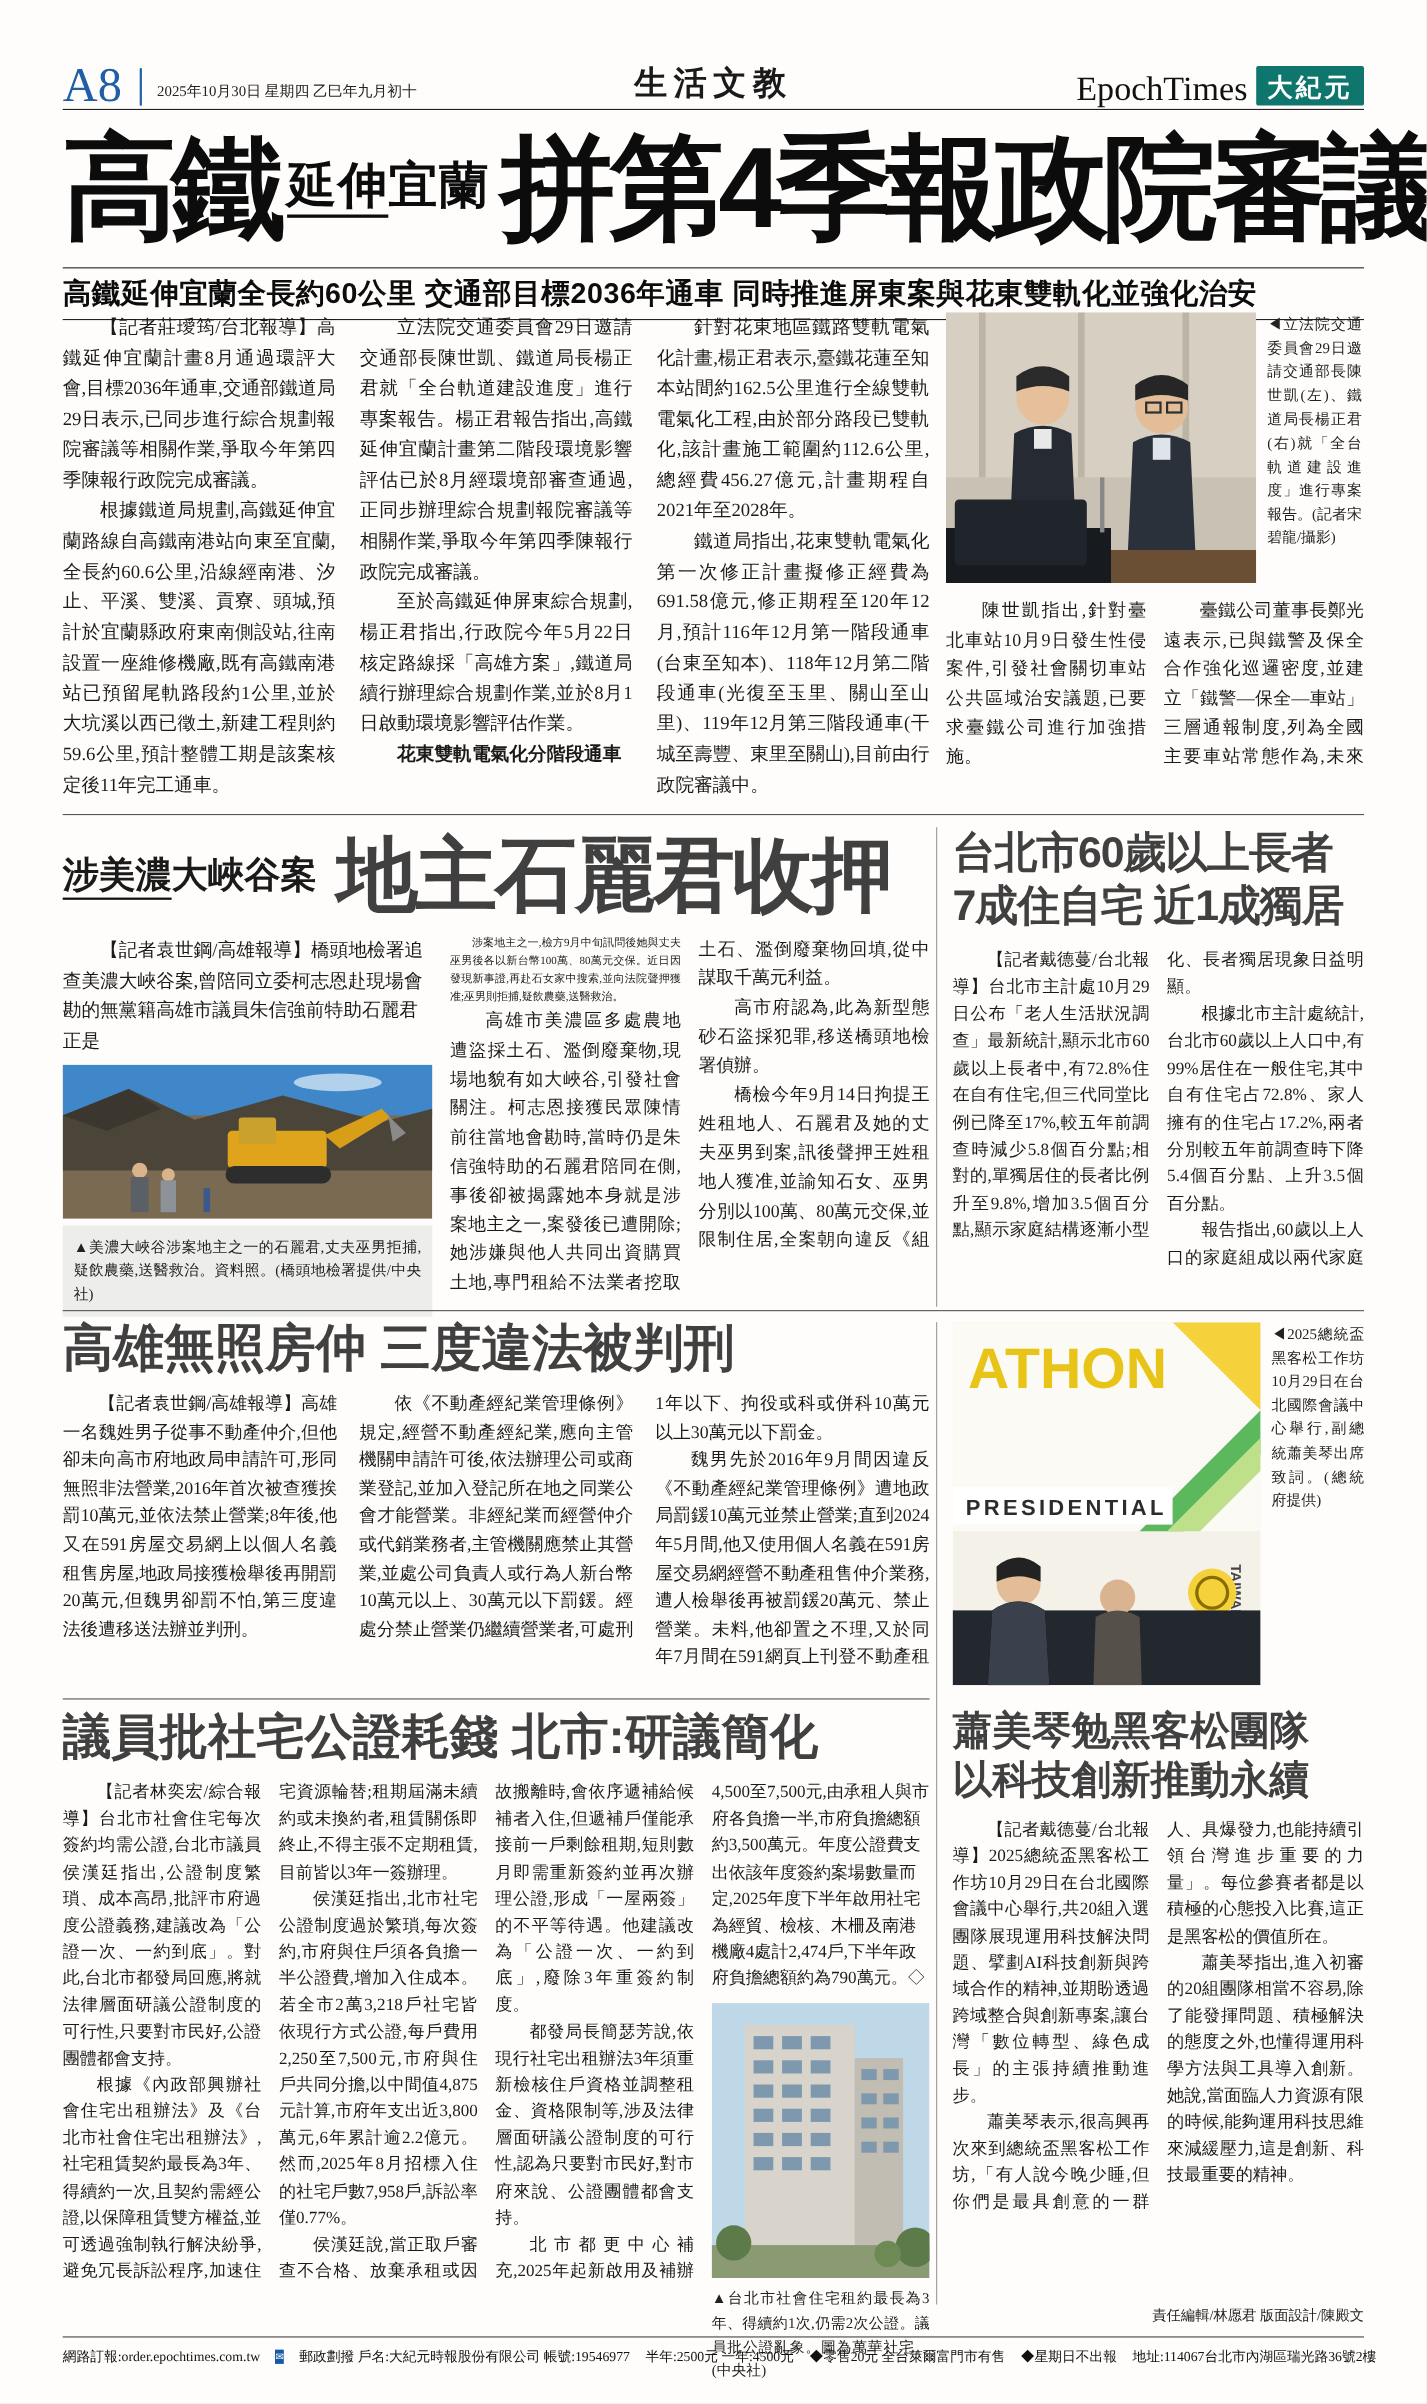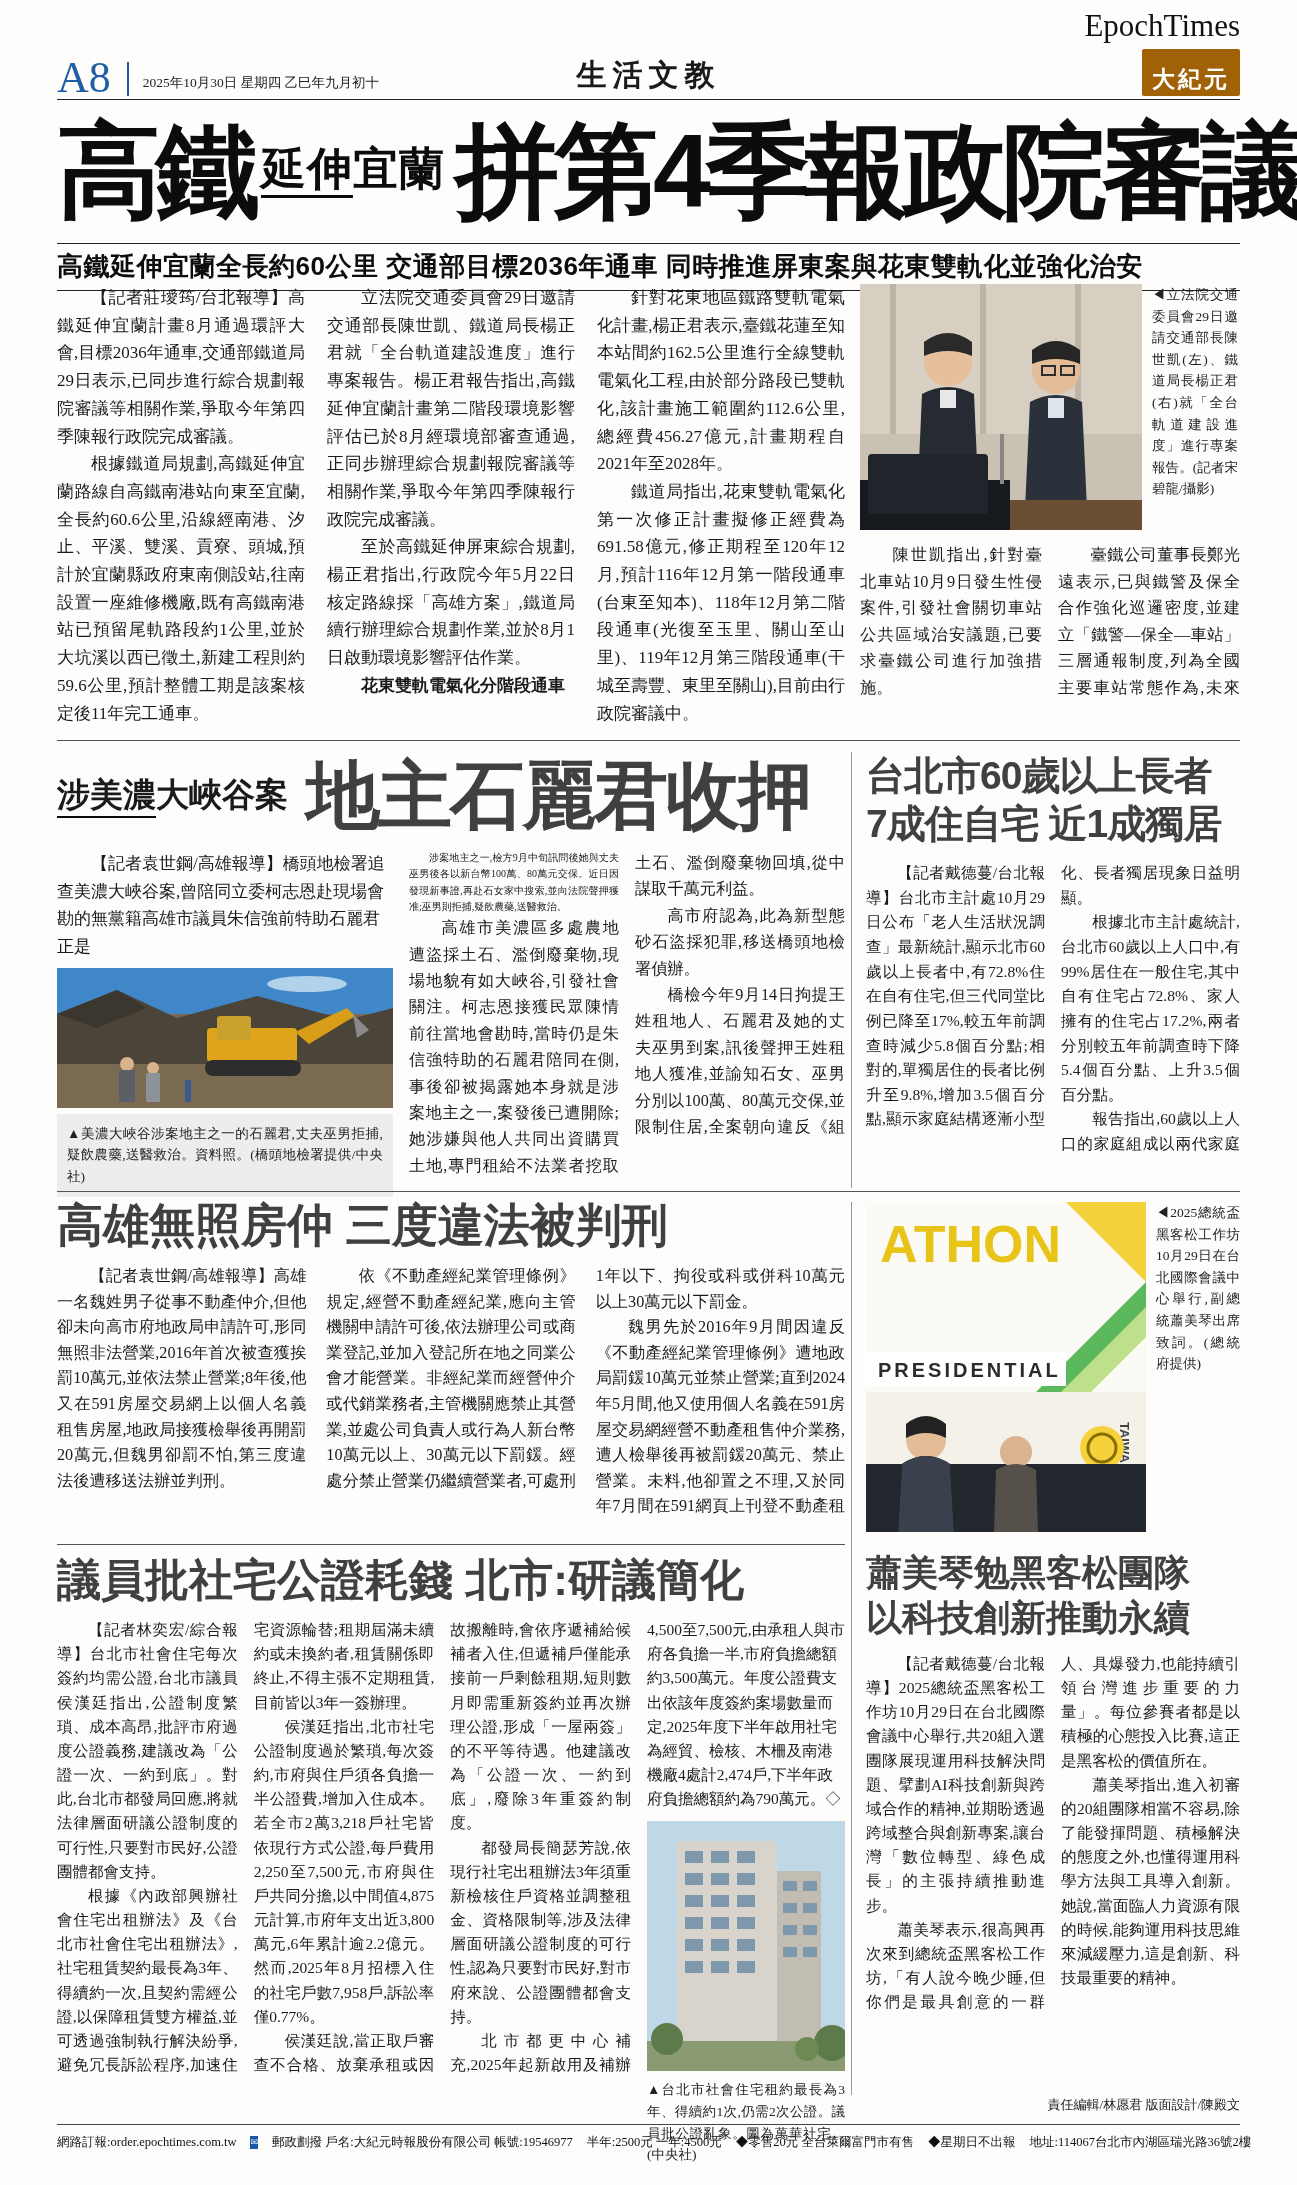--- a/index.html
+++ b/index.html
@@ -6,24 +6,24 @@
   .page{position:relative;width:1297px;height:2185px;background:#fffdfb;margin:0 auto;
         font-family:"Liberation Serif",serif;color:#1a1a1a;overflow:hidden;}
   .abs{position:absolute;}
   
   .hdr{top:50px;left:57px;width:1183px;height:48px;display:flex;align-items:flex-end;}
   .pageno{font-family:"Liberation Serif",serif;font-size:44px;line-height:.9;color:#1f5fa5;font-weight:400;}
   .hdr-div{width:2px;height:34px;background:#1f5fa5;margin:0 14px 2px 16px;}
   .hdr-date{font-size:13.5px;color:#222;padding-bottom:6px;white-space:nowrap;}
   .hdr-sec{position:absolute;left:0;right:0;bottom:2px;text-align:center;font-size:30px;font-weight:700;
            font-family:"Liberation Sans",sans-serif;letter-spacing:6px;}
-  .mast{margin-left:auto;display:flex;align-items:flex-end;gap:8px;padding-bottom:2px;flex-direction:column;}
+  .mast{margin-left:auto;display:flex;align-items:flex-end;gap:8px;padding-bottom:2px;}
   .mast-en{font-family:"Liberation Serif",serif;font-size:31px;line-height:1;color:#111;}
-  .mast-zh{background:#a16207;color:#fff;font-family:"Liberation Sans",sans-serif;font-weight:700;
-           font-size:23px;line-height:1;padding:19px 10px 5px;letter-spacing:3px;border-radius:2px;}
+  .mast-zh{background:#0f766e;color:#fff;font-family:"Liberation Sans",sans-serif;font-weight:700;
+           font-size:23px;line-height:1;padding:8px 10px 5px;letter-spacing:3px;border-radius:2px;}
   .rule{background:#222;height:1px;}
   
   .mainhl{top:104px;left:57px;width:1183px;height:134px;display:flex;align-items:center;
           font-family:"Liberation Sans",sans-serif;font-weight:700;color:#0c0c0c;white-space:nowrap;}
   .hl-big{font-size:104px;letter-spacing:-5px;line-height:1;}
   .hl-stack{display:flex;flex-direction:row;margin:0 10px 0 6px;}
   .hl-stack span{font-size:45px;line-height:1.12;letter-spacing:1px;text-align:center;}
   .hl-stack span:first-child{border-bottom:3px solid #0c0c0c;}
   .deck{top:243px;left:57px;width:1183px;border-top:1px solid #222;border-bottom:1px solid #222;
         padding:5px 0 6px;font-family:"Liberation Sans",sans-serif;font-weight:700;font-size:26px;

